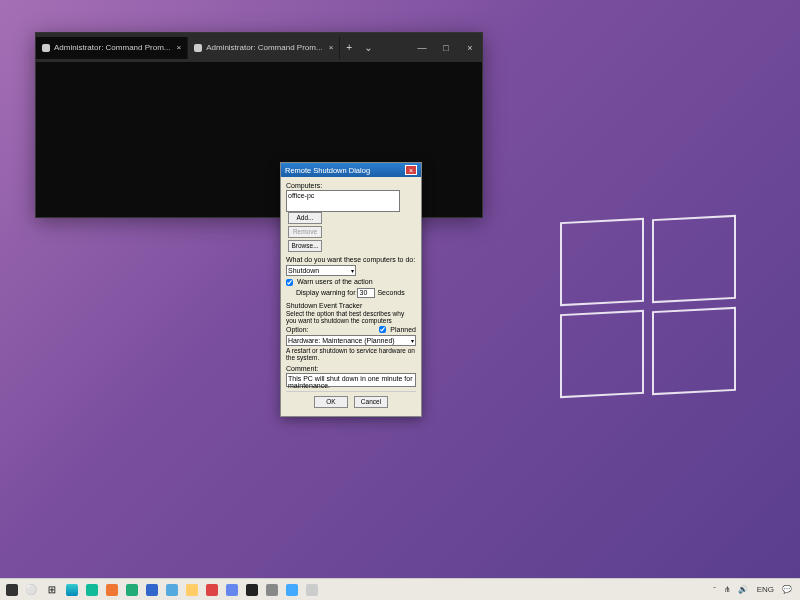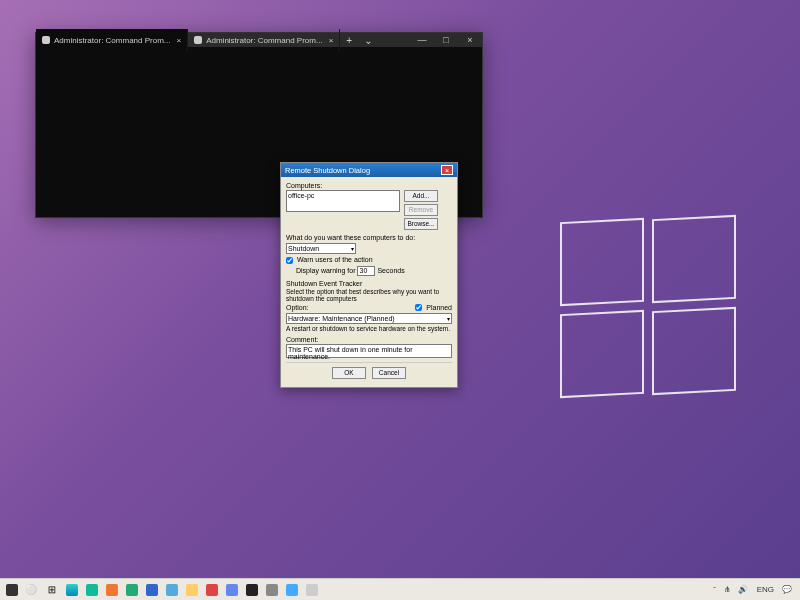--- a/index.html
+++ b/index.html
@@ -22,41 +22,41 @@
 .win-logo .p3 { left: 0; top: 92px; transform: skewY(-3deg); }
 .win-logo .p4 { left: 92px; top: 89px; transform: skewY(-3deg); }
 
 .terminal {
   position: absolute; left: 35px; top: 32px;
   width: 448px; height: 186px;
   background: #0c0c0c; border: 1px solid #333;
   box-shadow: 0 4px 20px rgba(0,0,0,0.4);
 }
 .term-titlebar {
-  height: 14px; background: #2b2b2b; display: flex; align-items: center;
+  height: 29px; background: #2b2b2b; display: flex; align-items: center;
   font-size: 8px; color: #ccc;
 }
 .term-tab {
   display: flex; align-items: center; padding: 0 6px; height: 22px;
   border-right: 1px solid #1a1a1a;
 }
 .term-tab.active { background: #0c0c0c; }
 .term-tab .ico { width: 8px; height: 8px; background: #ccc; border-radius: 2px; margin-right: 4px; }
 .term-tab .x { margin-left: 6px; font-size: 8px; }
 .term-add { padding: 0 6px; font-size: 10px; }
 .term-ctrl { margin-left: auto; display: flex; }
 .term-ctrl div { width: 24px; text-align: center; font-size: 9px; }
 .term-body {
   padding: 8px; font-family: Consolas, monospace; font-size: 8.5px;
   color: #ccc; line-height: 1.5; white-space: pre;
 }
 
 .dialog {
   position: absolute; left: 280px; top: 162px;
-  width: 178px; background: #ece9d8;
+  width: 142px; background: #ece9d8;
   border: 1px solid #888; box-shadow: 0 3px 12px rgba(0,0,0,0.4);
   font-size: 7px;
 }
 .dlg-title {
   background: linear-gradient(#2a80d2, #1c5fa8); color: #fff;
   padding: 2px 4px; font-size: 7.5px; display: flex; align-items: center;
 }
 .dlg-title .x { margin-left: auto; background: #d04040; color:#fff; width: 12px; height: 10px; text-align: center; font-size: 7px; line-height: 10px; border: 1px solid #fff; }
 .dlg-body { padding: 5px; }
 .dlg-label { font-size: 7px; margin-bottom: 1px; }

